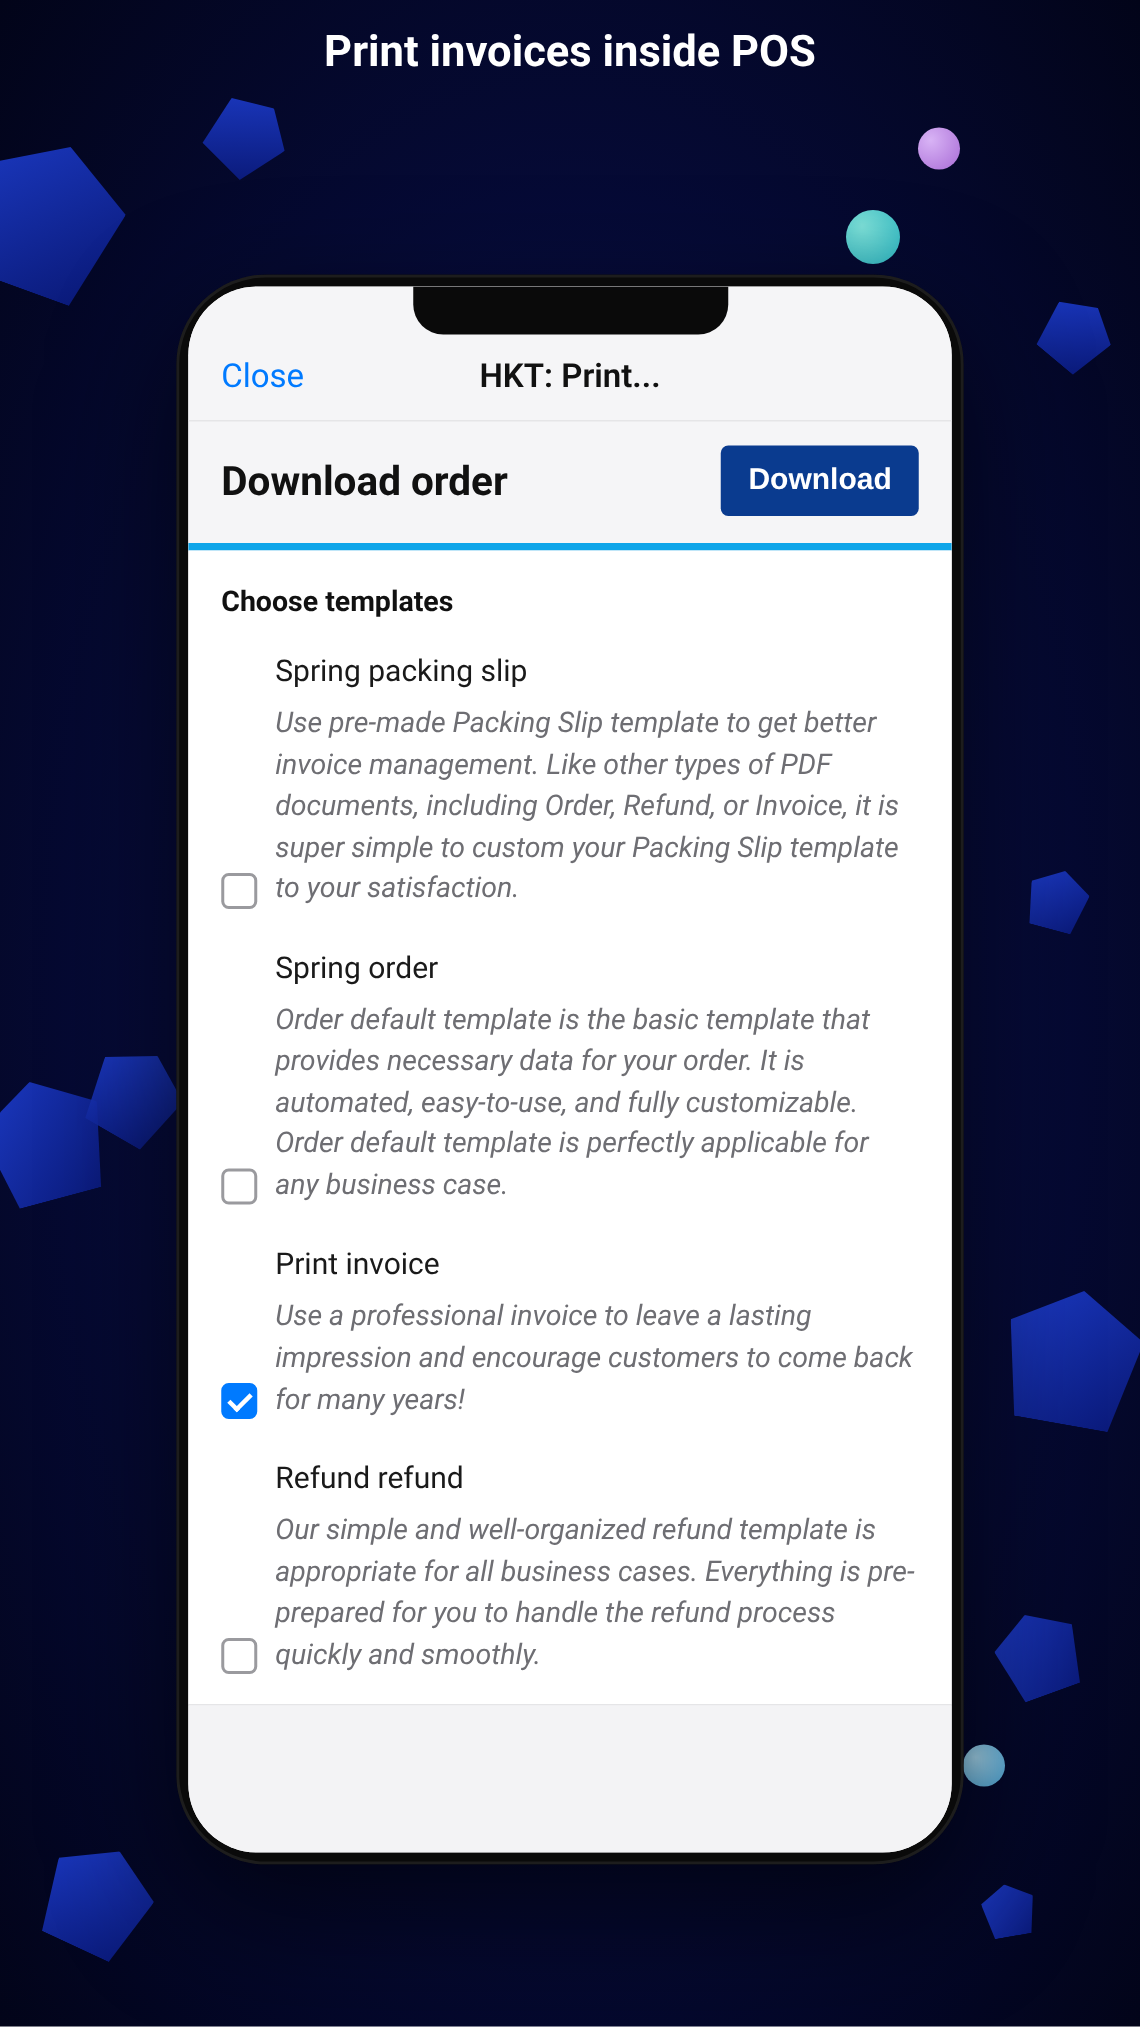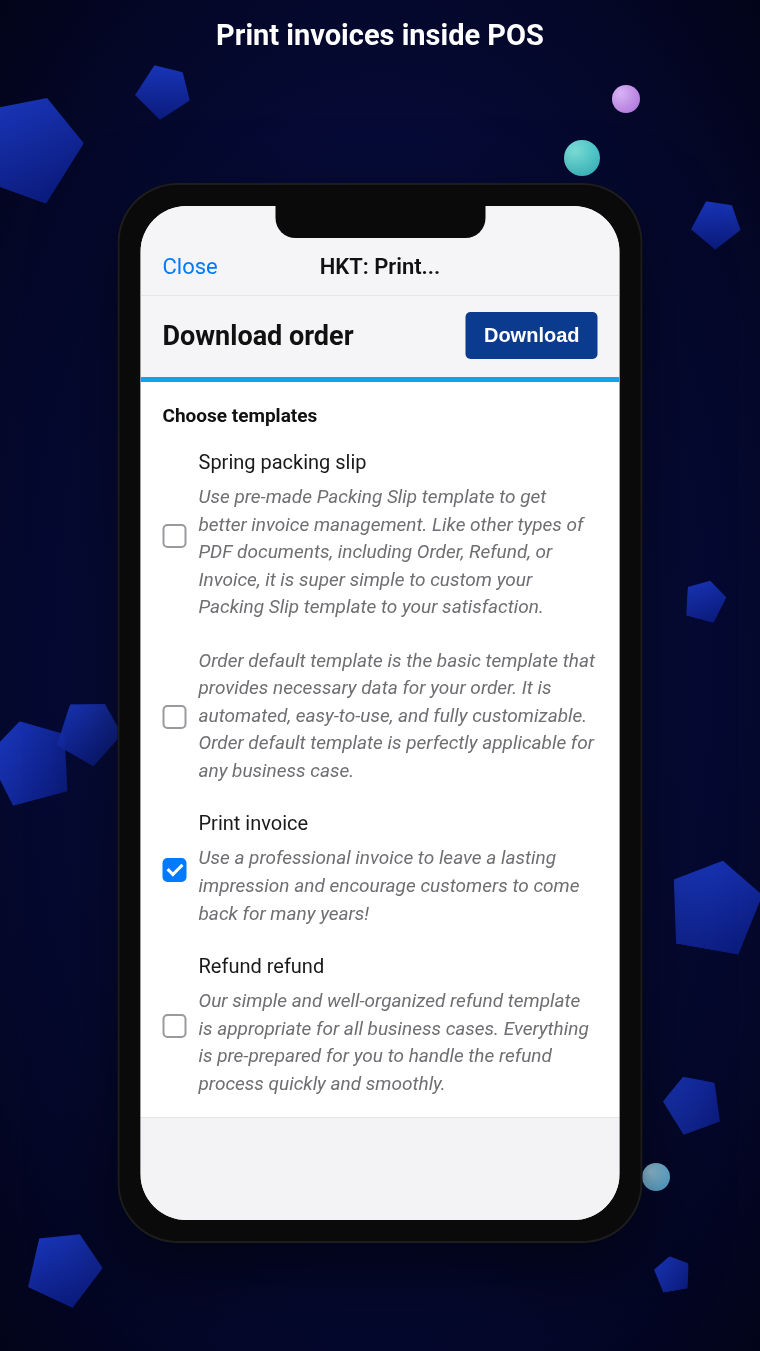--- a/index.html
+++ b/index.html
@@ -53,21 +53,21 @@
     
     .phone {
       position: absolute;
       top: 183px;
       left: 50%;
       transform: translateX(-50%);
       width: 525px;
       height: 1060px;
       background: #0a0a0a;
       border-radius: 60px;
-      padding: 23px;
+      padding: 8px;
       box-shadow: 0 30px 80px rgba(0,0,0,0.6), inset 0 0 0 2px rgba(255,255,255,0.08);
     }
     .phone-inner {
       width: 100%;
       height: 100%;
       background: #f3f3f5;
       border-radius: 46px;
       overflow: hidden;
       position: relative;
     }
@@ -143,21 +143,21 @@
       padding: 22px 22px 20px 22px;
     }
     .section-title {
       font-size: 19px;
       font-weight: 700;
       color: #111;
       margin-bottom: 22px;
     }
     .template-item {
       display: flex;
-      align-items: center;
+      align-items: flex-end;
       margin-bottom: 26px;
       gap: 12px;
     }
     .template-item:last-child { margin-bottom: 0; }
     .checkbox {
       width: 24px;
       height: 24px;
       border: 2px solid #9a9a9e;
       border-radius: 5px;
       flex-shrink: 0;
@@ -247,20 +247,21 @@
         <div class="checkbox"></div>
         <div class="template-text">
           <div class="template-title">Spring packing slip</div>
           <div class="template-desc">Use pre-made Packing Slip template to get better invoice management. Like other types of PDF documents, including Order, Refund, or Invoice, it is super simple to custom your Packing Slip template to your satisfaction.</div>
         </div>
       </div>
 
       <div class="template-item">
         <div class="checkbox"></div>
         <div class="template-text">
+          <div class="template-title">Spring order</div>
           <div class="template-desc">Order default template is the basic template that provides necessary data for your order. It is automated, easy-to-use, and fully customizable. Order default template is perfectly applicable for any business case.</div>
         </div>
       </div>
 
       <div class="template-item">
         <div class="checkbox checked"></div>
         <div class="template-text">
           <div class="template-title">Print invoice</div>
           <div class="template-desc">Use a professional invoice to leave a lasting impression and encourage customers to come back for many years!</div>
         </div>

